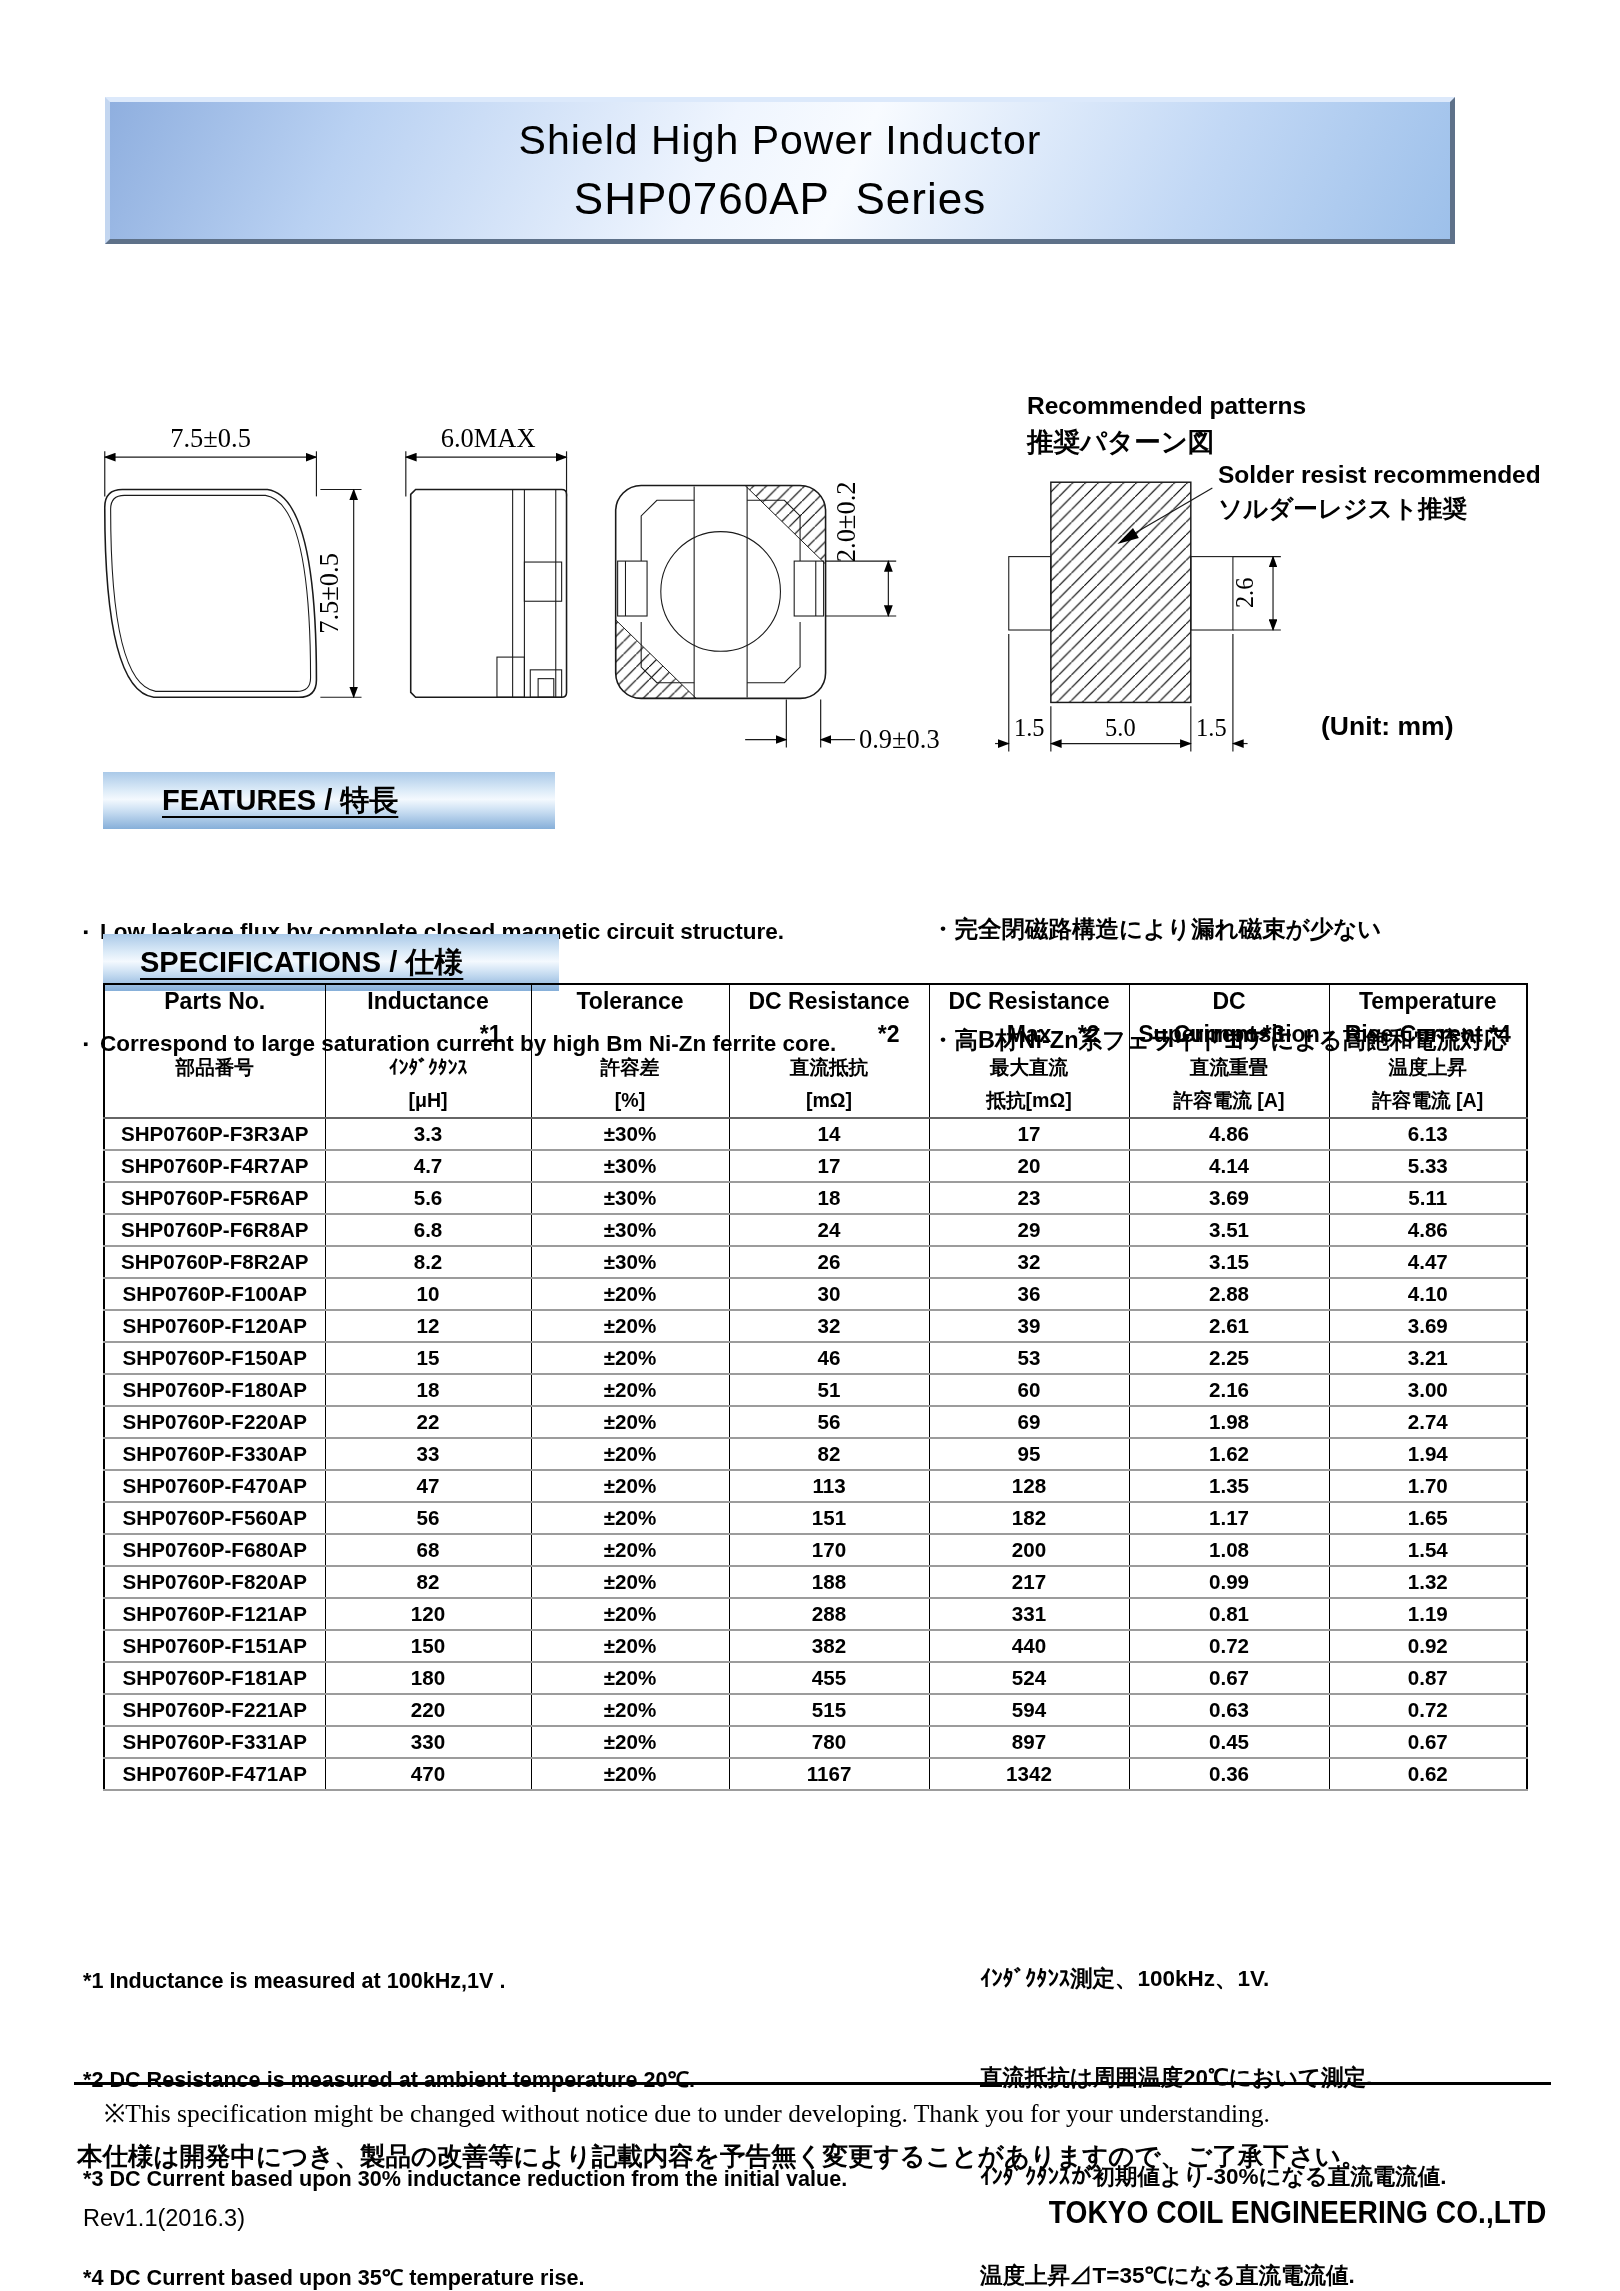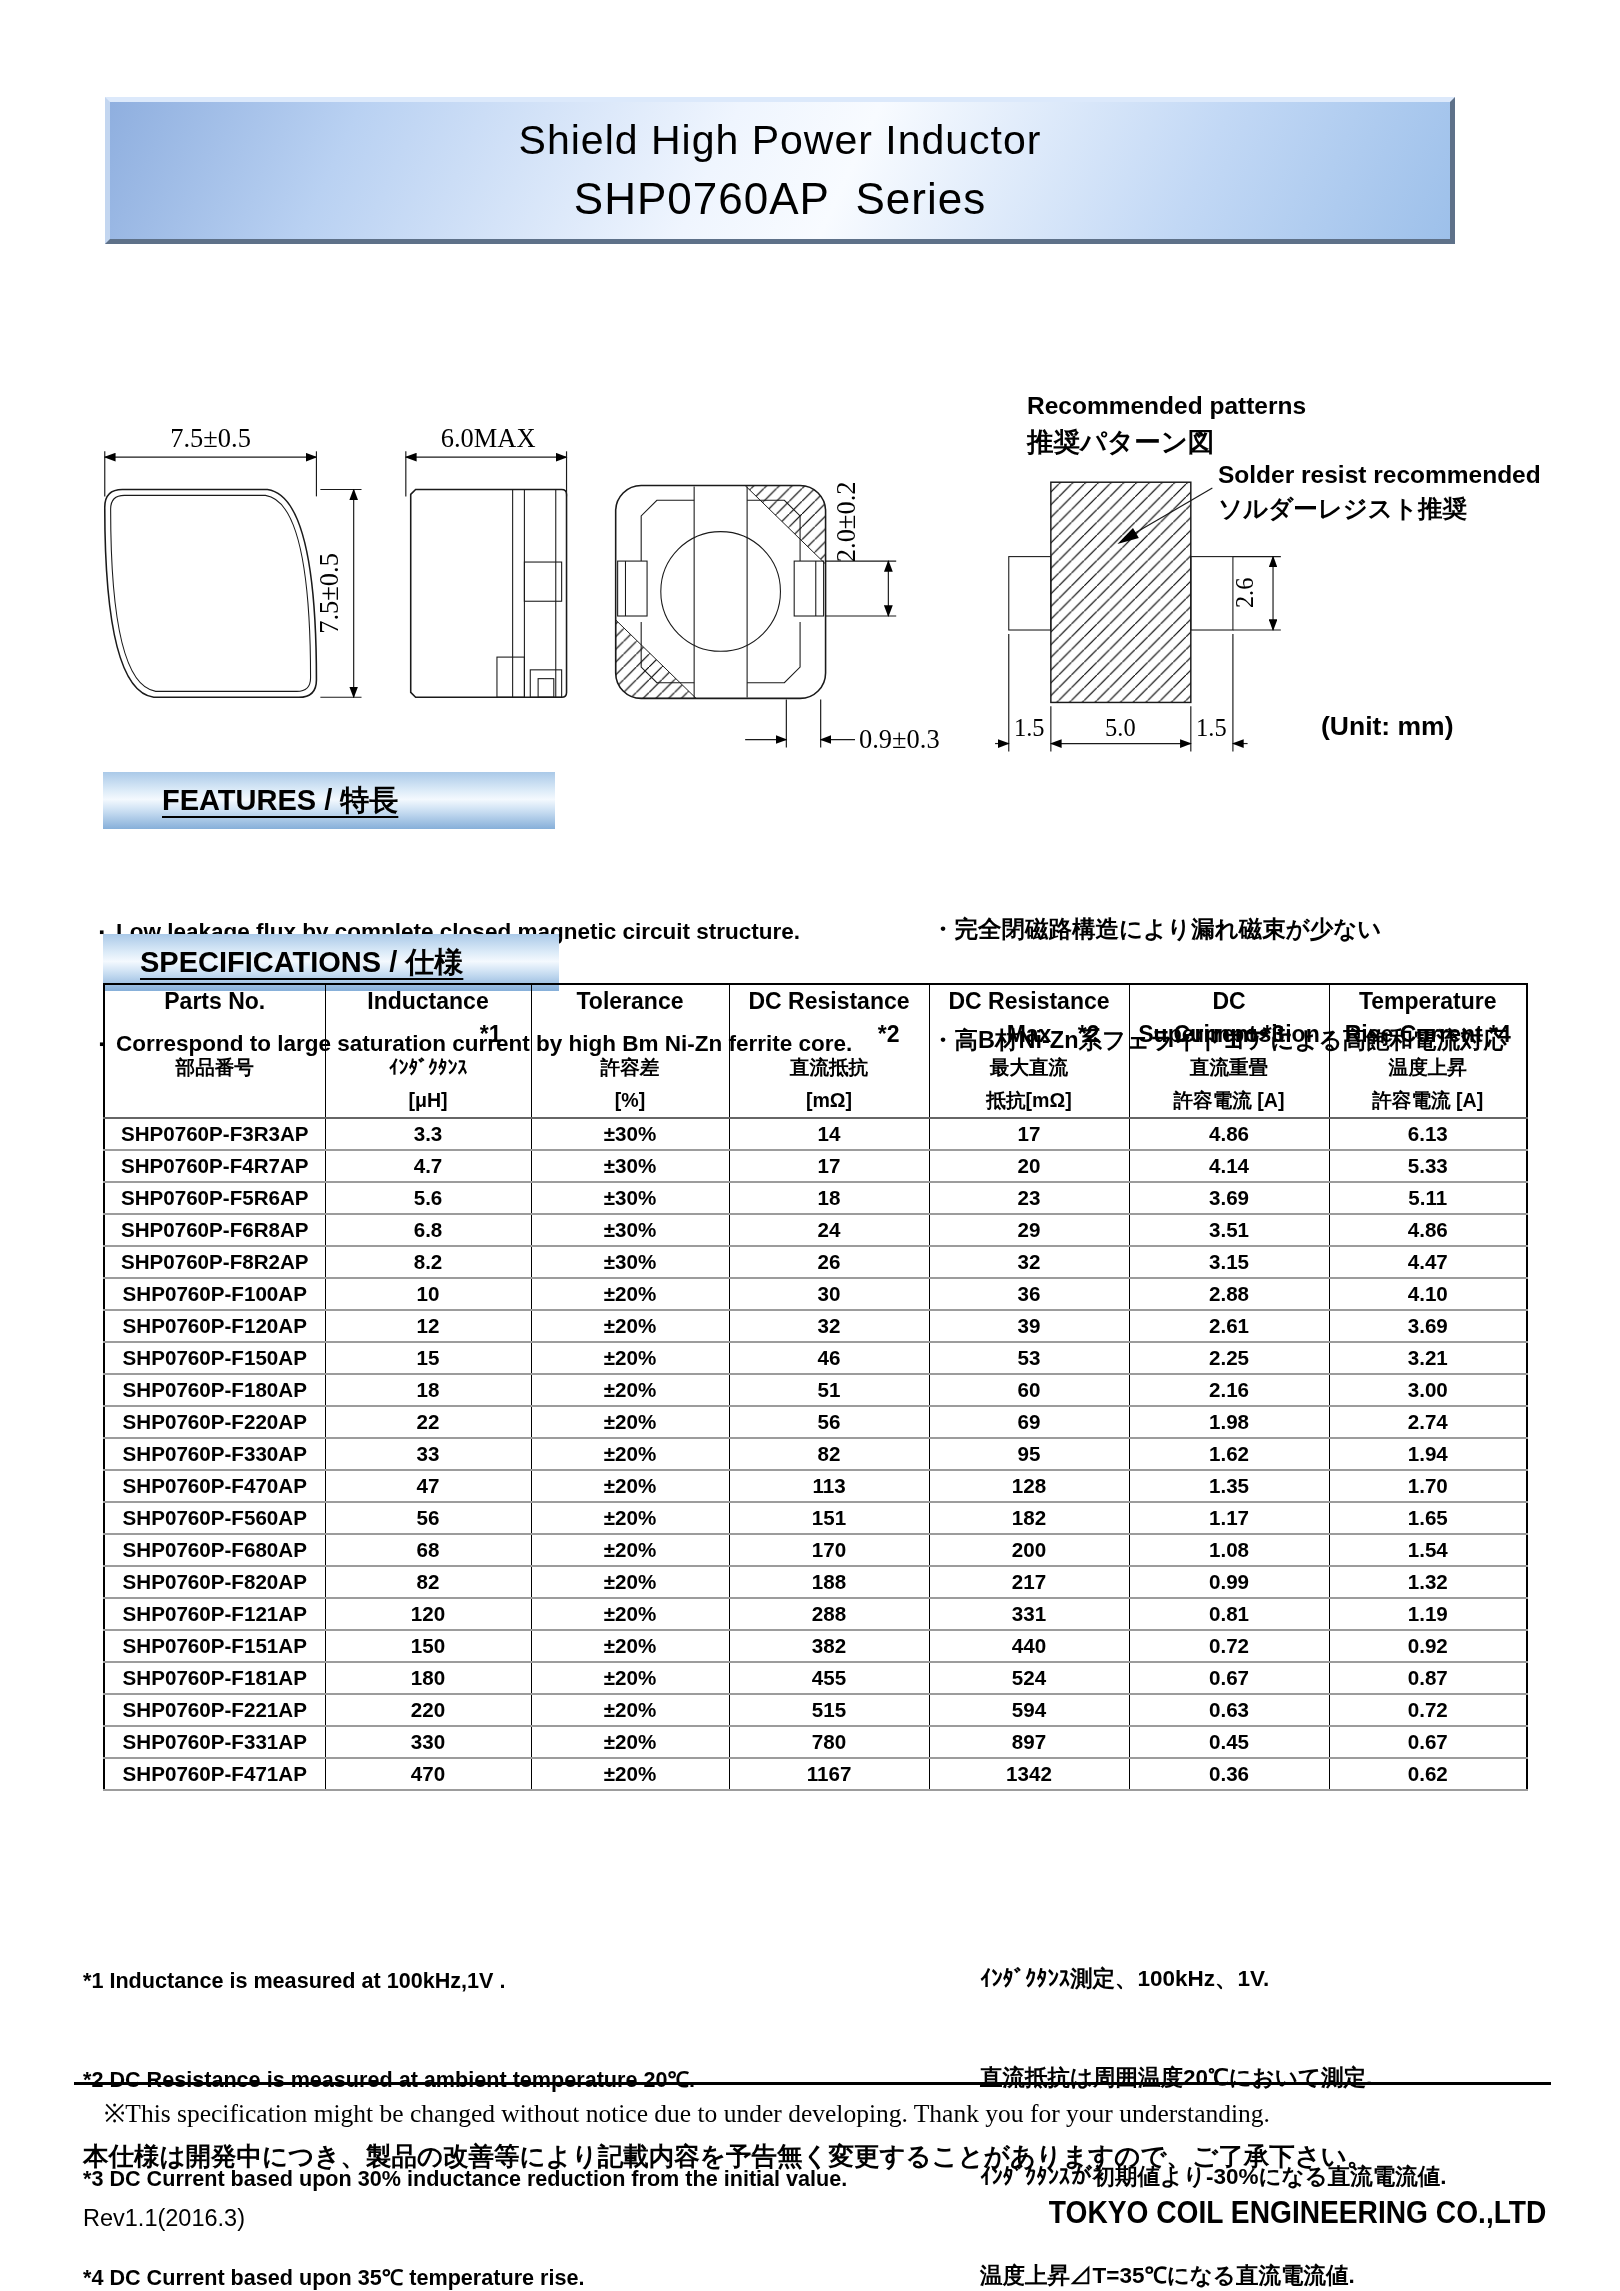--- a/index.html
+++ b/index.html
@@ -26,21 +26,21 @@
 
   
   .drawlabel{position:absolute;font-weight:bold;white-space:pre;}
   svg{position:absolute;overflow:visible;}
   .oline{fill:none;stroke:#1a1a1a;stroke-width:1.6;}
   .iline{fill:none;stroke:#1a1a1a;stroke-width:1.1;}
   .dim{stroke:#1a1a1a;stroke-width:1.2;fill:none;}
   .dimtext{font-family:"Liberation Serif",serif;font-size:27px;fill:#000;}
 
   
-  .feat-en{position:absolute;left:83px;top:839px;font-size:22.5px;font-weight:bold;line-height:37px;white-space:pre;margin-left:16px;}
+  .feat-en{position:absolute;left:83px;top:839px;font-size:22.5px;font-weight:bold;line-height:37px;white-space:pre;}
   .feat-en .sq{font-size:14.7px;vertical-align:2px;margin-right:11.8px;}
   .feat-jp{position:absolute;left:931px;top:837px;font-size:23.5px;font-weight:bold;line-height:37px;white-space:pre;}
 
   
   table.spec{position:absolute;left:103px;top:983px;border-collapse:collapse;table-layout:fixed;
     border:2px solid #000;font-weight:bold;}
   col.c1{width:221px}col.c2{width:206px}col.c3{width:198px}col.c4{width:200px}
   col.c5{width:200px}col.c6{width:200px}col.c7{width:198px}
   table.spec th,table.spec td{border-left:1px solid #000;border-right:1px solid #000;
     border-top:2.9px solid #9c9c9c;border-bottom:2.9px solid #9c9c9c;text-align:center;padding:0;}
@@ -50,21 +50,21 @@
   .hline.jp{font-size:19.6px;}
   .hline.star{text-align:right;padding-right:29px;}
 
   
   .fnotes-en{position:absolute;left:83px;top:1898px;font-size:21.6px;font-weight:bold;line-height:33px;white-space:pre;}
   .fnotes-jp{position:absolute;left:980px;top:1896px;font-size:22.5px;font-weight:bold;line-height:33px;white-space:pre;}
 
   
   .disclaimer{position:absolute;left:74px;top:2082px;width:1477px;border-top:3.9px solid #000;padding-top:9.8px;}
   .disc-en{font-family:"Liberation Serif",serif;font-size:25.5px;margin-left:30px;white-space:pre;}
-  .disc-jp{font-size:25.5px;font-weight:bold;margin-left:9px;margin-top:9.8px;white-space:pre;}
+  .disc-jp{font-size:25.5px;font-weight:bold;margin-left:3px;margin-top:9.8px;white-space:pre;}
 
   
   .rev{position:absolute;left:83px;top:2205px;font-size:23.5px;}
   .company{position:absolute;right:74px;top:2194px;font-size:32px;font-weight:bold;
     transform:scaleX(0.88);transform-origin:right center;white-space:pre;}
 </style>
 </head>
 <body>
 
 <div class="page">

